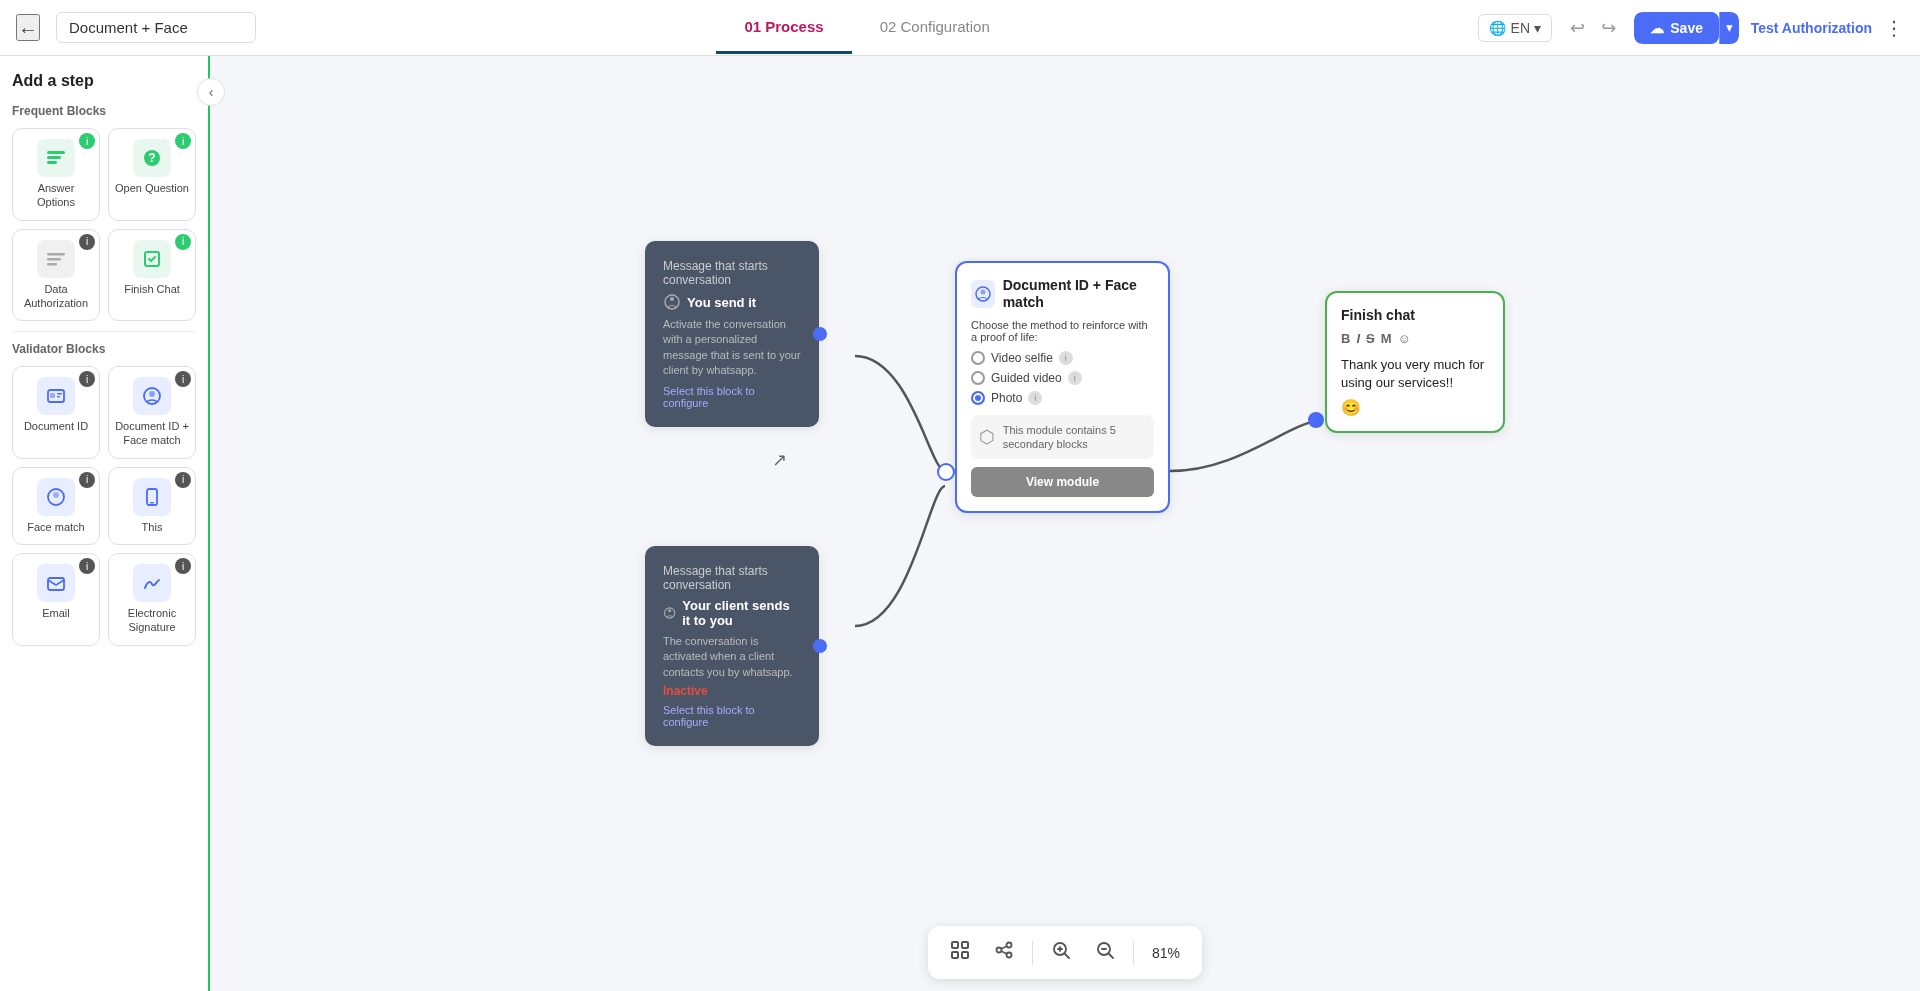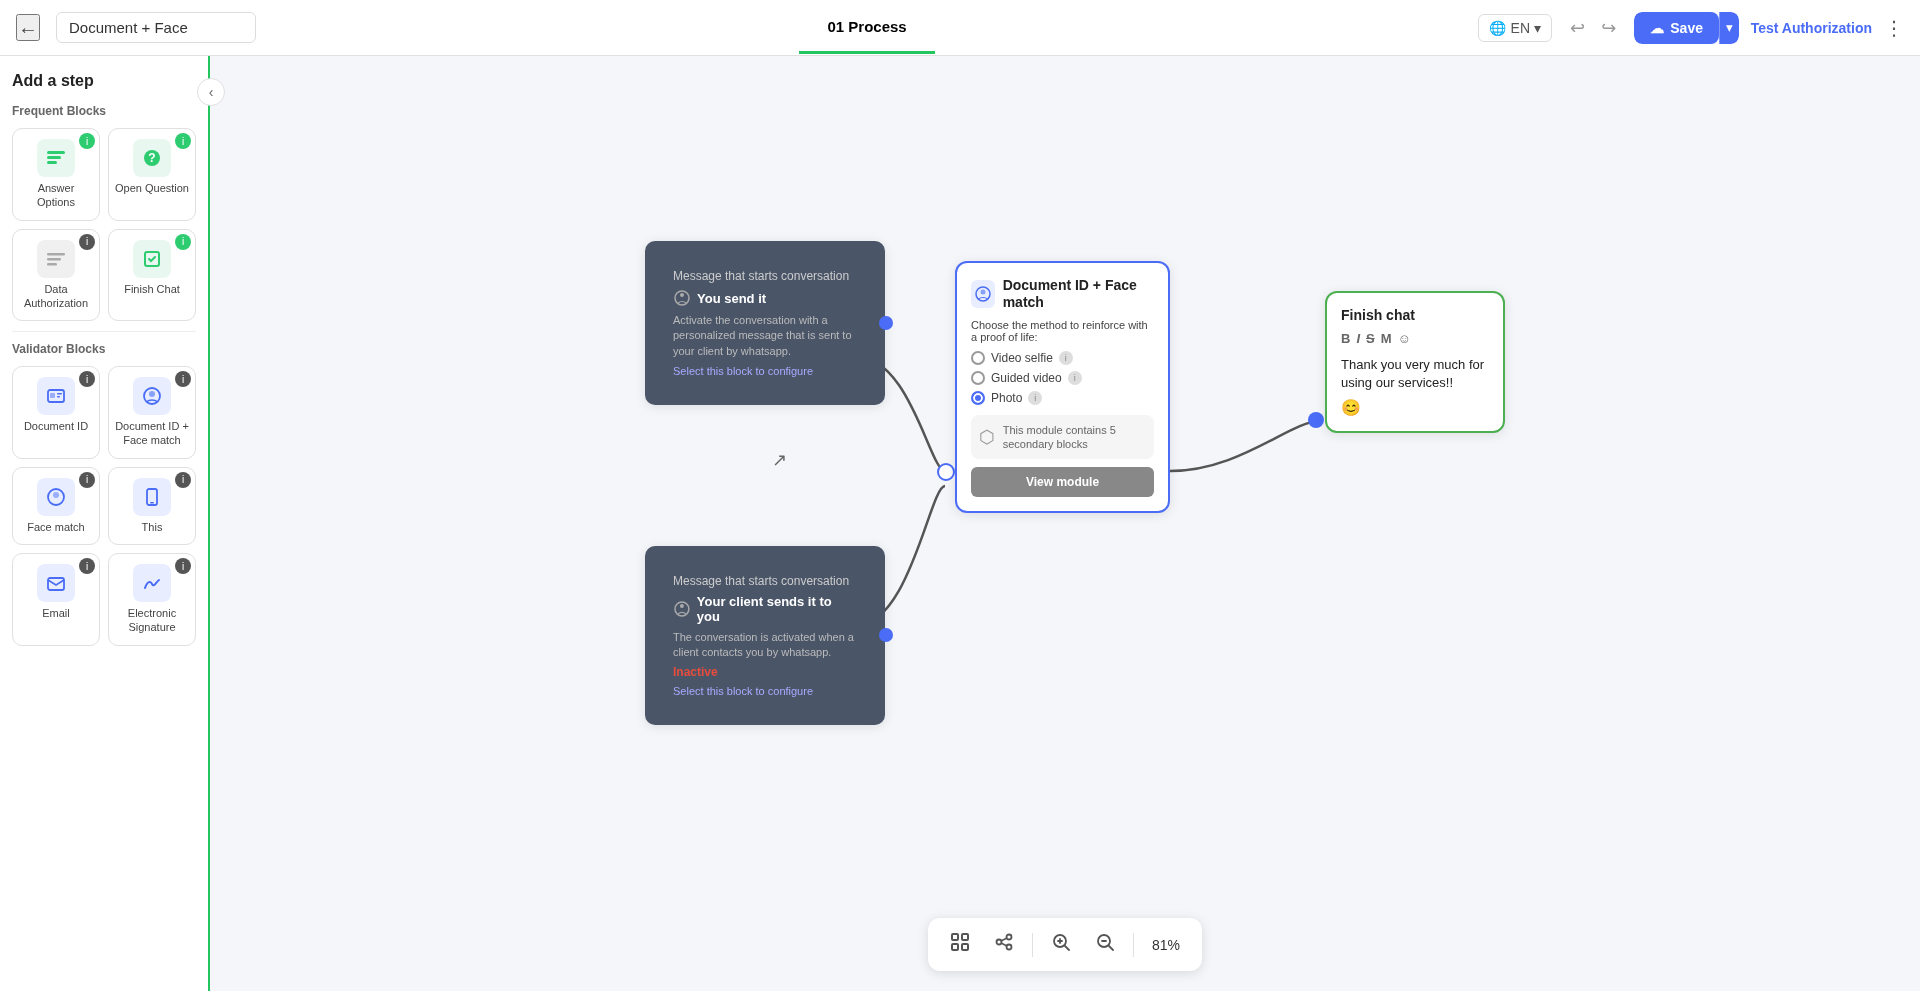--- a/index.html
+++ b/index.html
@@ -14,21 +14,21 @@
     .back-btn { cursor: pointer; color: #444; font-size: 20px; display: flex; align-items: center; }
     .title-input {
       border: 1px solid #ddd; border-radius: 6px; padding: 6px 12px;
       font-size: 15px; color: #333; width: 200px; outline: none;
     }
     .header-tabs { display: flex; gap: 0; flex: 1; justify-content: center; }
     .header-tab {
       padding: 16px 28px; font-size: 15px; color: #888; cursor: pointer;
       border-bottom: 3px solid transparent; text-align: center;
     }
-    .header-tab.active { color: #000000; border-bottom: 3px solid #22c55e; font-weight: 600; }
+    .header-tab.active { color: #be185d; border-bottom: 3px solid #0c4a6e; font-weight: 600; }
     .header-right { display: flex; align-items: center; gap: 12px; margin-left: auto; }
     .lang-btn { display: flex; align-items: center; gap: 4px; color: #555; font-size: 14px; cursor: pointer; border: 1px solid #ddd; border-radius: 6px; padding: 5px 10px; }
     .undo-redo { display: flex; gap: 4px; }
     .undo-btn, .redo-btn { background: none; border: none; font-size: 18px; color: #999; cursor: pointer; padding: 4px 6px; }
     .save-btn {
       background: #4a6cf7; color: #fff; border: none; border-radius: 8px;
       padding: 8px 16px; font-size: 14px; font-weight: 600; cursor: pointer;
       display: flex; align-items: center; gap: 6px;
     }
     .save-dropdown { background: #4a6cf7; border: none; color: #fff; padding: 8px 6px; border-radius: 0 8px 8px 0; cursor: pointer; border-left: 1px solid rgba(255,255,255,0.3); }
@@ -77,22 +77,22 @@
     .canvas-inner { position: absolute; top: 0; left: 0; width: 100%; height: 100%; }
 
     
     .node {
       position: absolute; border-radius: 12px; background: #fff;
       box-shadow: 0 2px 12px rgba(0,0,0,0.1);
     }
 
     
     .msg-node {
-      width: 240px; background: #4a5568; color: #fff; border-radius: 10px;
-      padding: 28px;
+      width: 174px; background: #4a5568; color: #fff; border-radius: 10px;
+      padding: 18px;
     }
     .msg-node-title { font-size: 12px; color: #ccc; margin-bottom: 6px; font-weight: 500; }
     .msg-node-icon { display: inline-flex; align-items: center; gap: 6px; margin-bottom: 6px; }
     .msg-node-sender { font-weight: 700; font-size: 13px; }
     .msg-node-desc { font-size: 11px; color: #bbb; line-height: 1.4; }
     .msg-node-link { font-size: 11px; color: #aaf; margin-top: 6px; cursor: pointer; }
 
     
     .doc-node {
       width: 210px; background: #fff; border: 2px solid #4a6cf7; border-radius: 12px; padding: 14px;
@@ -123,39 +123,40 @@
     .format-bar { display: flex; gap: 6px; margin-bottom: 10px; }
     .fmt-btn { font-size: 13px; color: #666; font-weight: 700; cursor: pointer; }
     .finish-msg { font-size: 13px; color: #222; line-height: 1.4; }
     .emoji { font-size: 16px; }
 
     
     .connections-svg { position: absolute; top: 0; left: 0; width: 100%; height: 100%; pointer-events: none; }
 
     
     .canvas-toolbar {
-      position: absolute; bottom: 20px; left: 50%; transform: translateX(-50%);
+      position: absolute; bottom: 12px; left: 50%; transform: translateX(-50%);
       background: #fff; border-radius: 12px; box-shadow: 0 2px 12px rgba(0,0,0,0.12);
       display: flex; align-items: center; padding: 8px 16px; gap: 12px;
     }
     .tool-btn { background: none; border: none; cursor: pointer; padding: 6px; color: #555; font-size: 18px; border-radius: 6px; }
     .zoom-sep { width: 1px; height: 24px; background: #e0e0e0; }
     .zoom-pct { font-size: 14px; color: #333; font-weight: 500; min-width: 40px; text-align: center; }
 
     
     .inactive-badge { color: #e74c3c; font-size: 12px; font-weight: 600; margin-top: 4px; }
   </style>
 </head>
 <body>
 
 <header class="header">
   <button class="back-btn">←</button>
   <input class="title-input" value="Document + Face" style="">
   <div class="header-tabs">
     <div class="header-tab active">01 Process</div>
+    <div class="header-tab">02 Configuration</div>
   </div>
   <div class="header-right">
     <div class="lang-btn">
       <span>🌐</span>
       <span>EN</span>
       <span>▾</span>
     </div>
     <div class="undo-redo">
       <button class="undo-btn">↩</button>
       <button class="redo-btn">↪</button>

